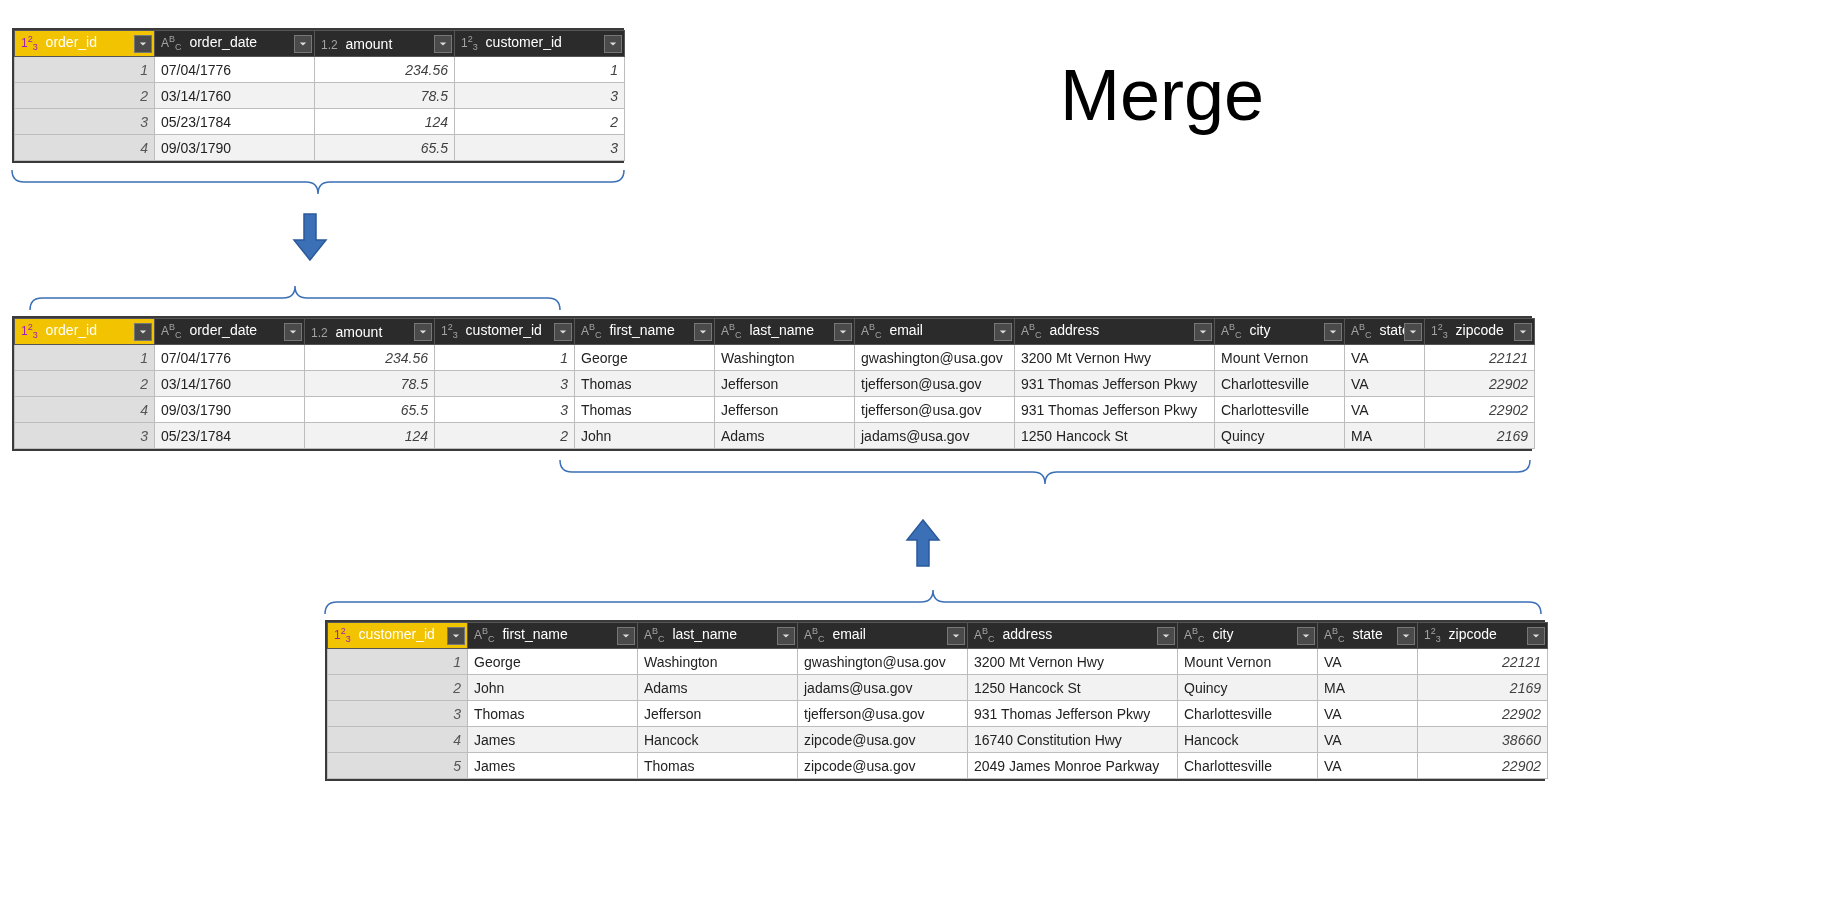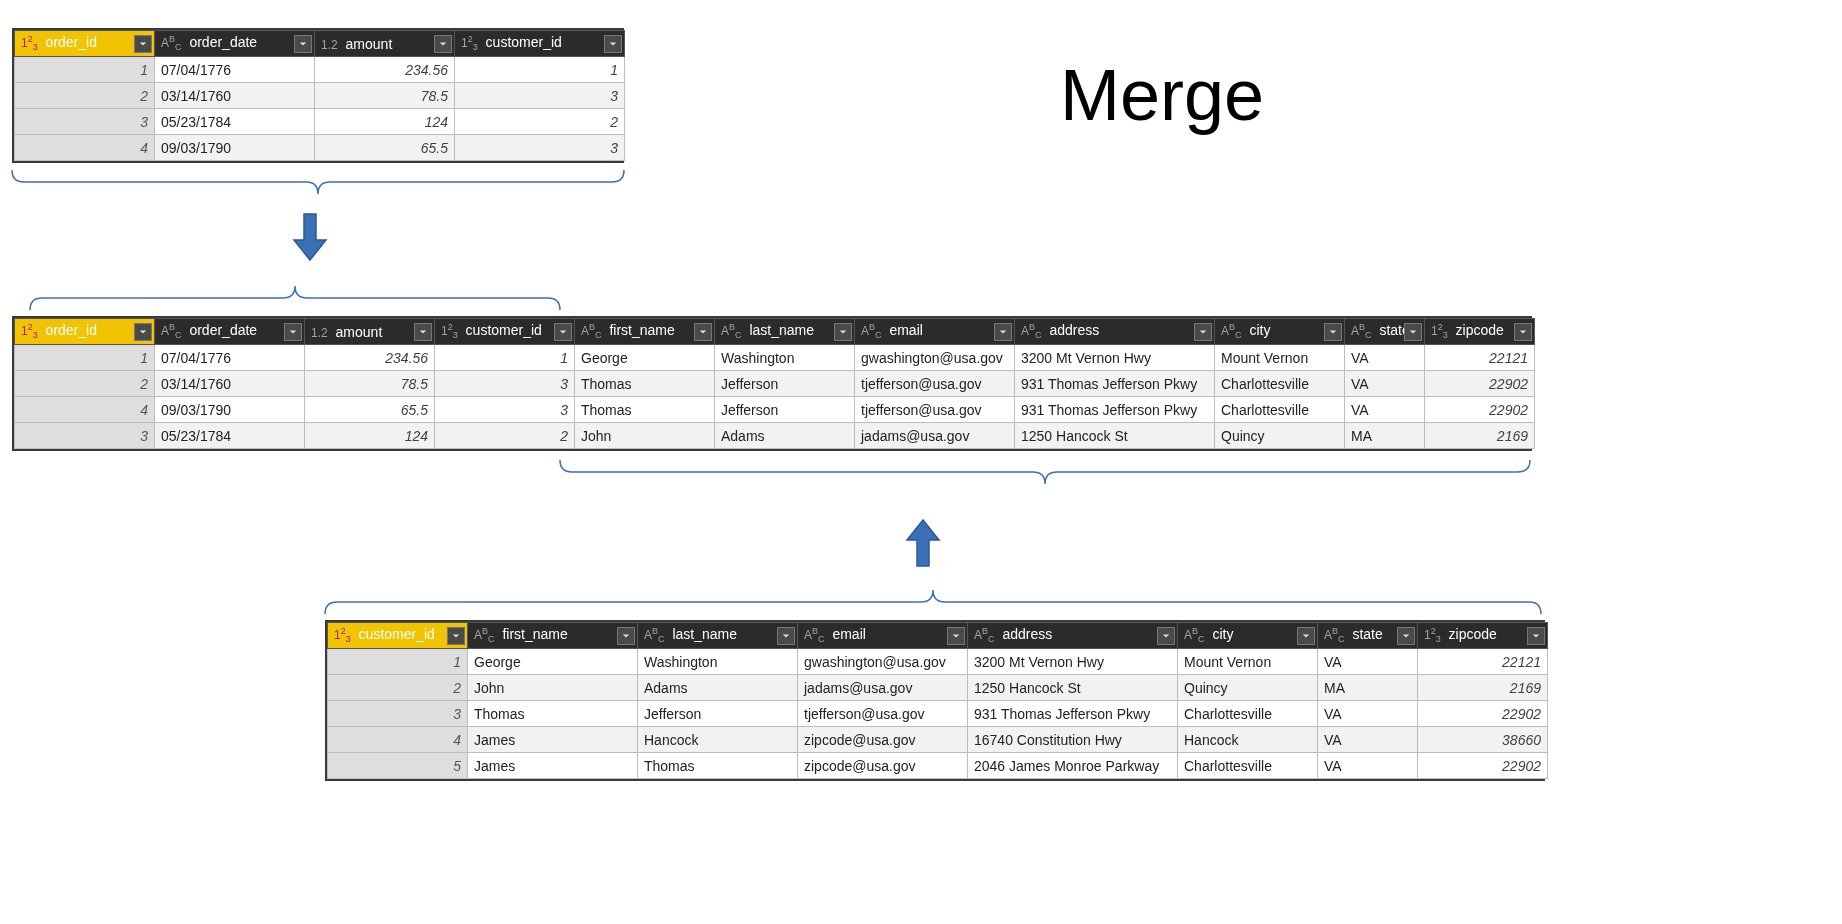--- a/index.html
+++ b/index.html
@@ -359,21 +359,21 @@
             <td class="txt">16740 Constitution Hwy</td>
             <td class="txt">Hancock</td>
             <td class="txt">VA</td>
             <td class="num">38660</td>
           </tr>
           <tr>
             <td class="idx">5</td>
             <td class="txt">James</td>
             <td class="txt">Thomas</td>
             <td class="txt">zipcode@usa.gov</td>
-            <td class="txt">2046 James Monroe Parkway</td>
+            <td class="txt">2049 James Monroe Parkway</td>
             <td class="txt">Charlottesville</td>
             <td class="txt">VA</td>
             <td class="num">22902</td>
           </tr>
         </tbody>
       </table>
     </div>
 
 </div>
 

